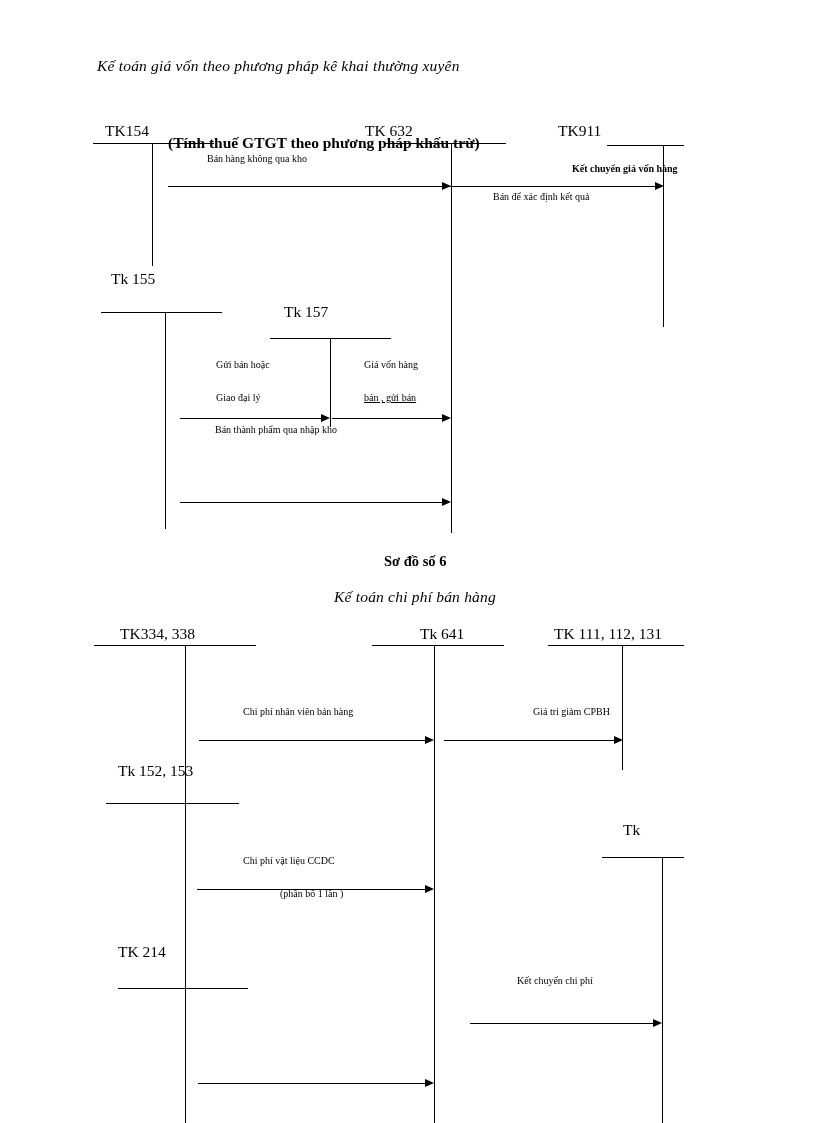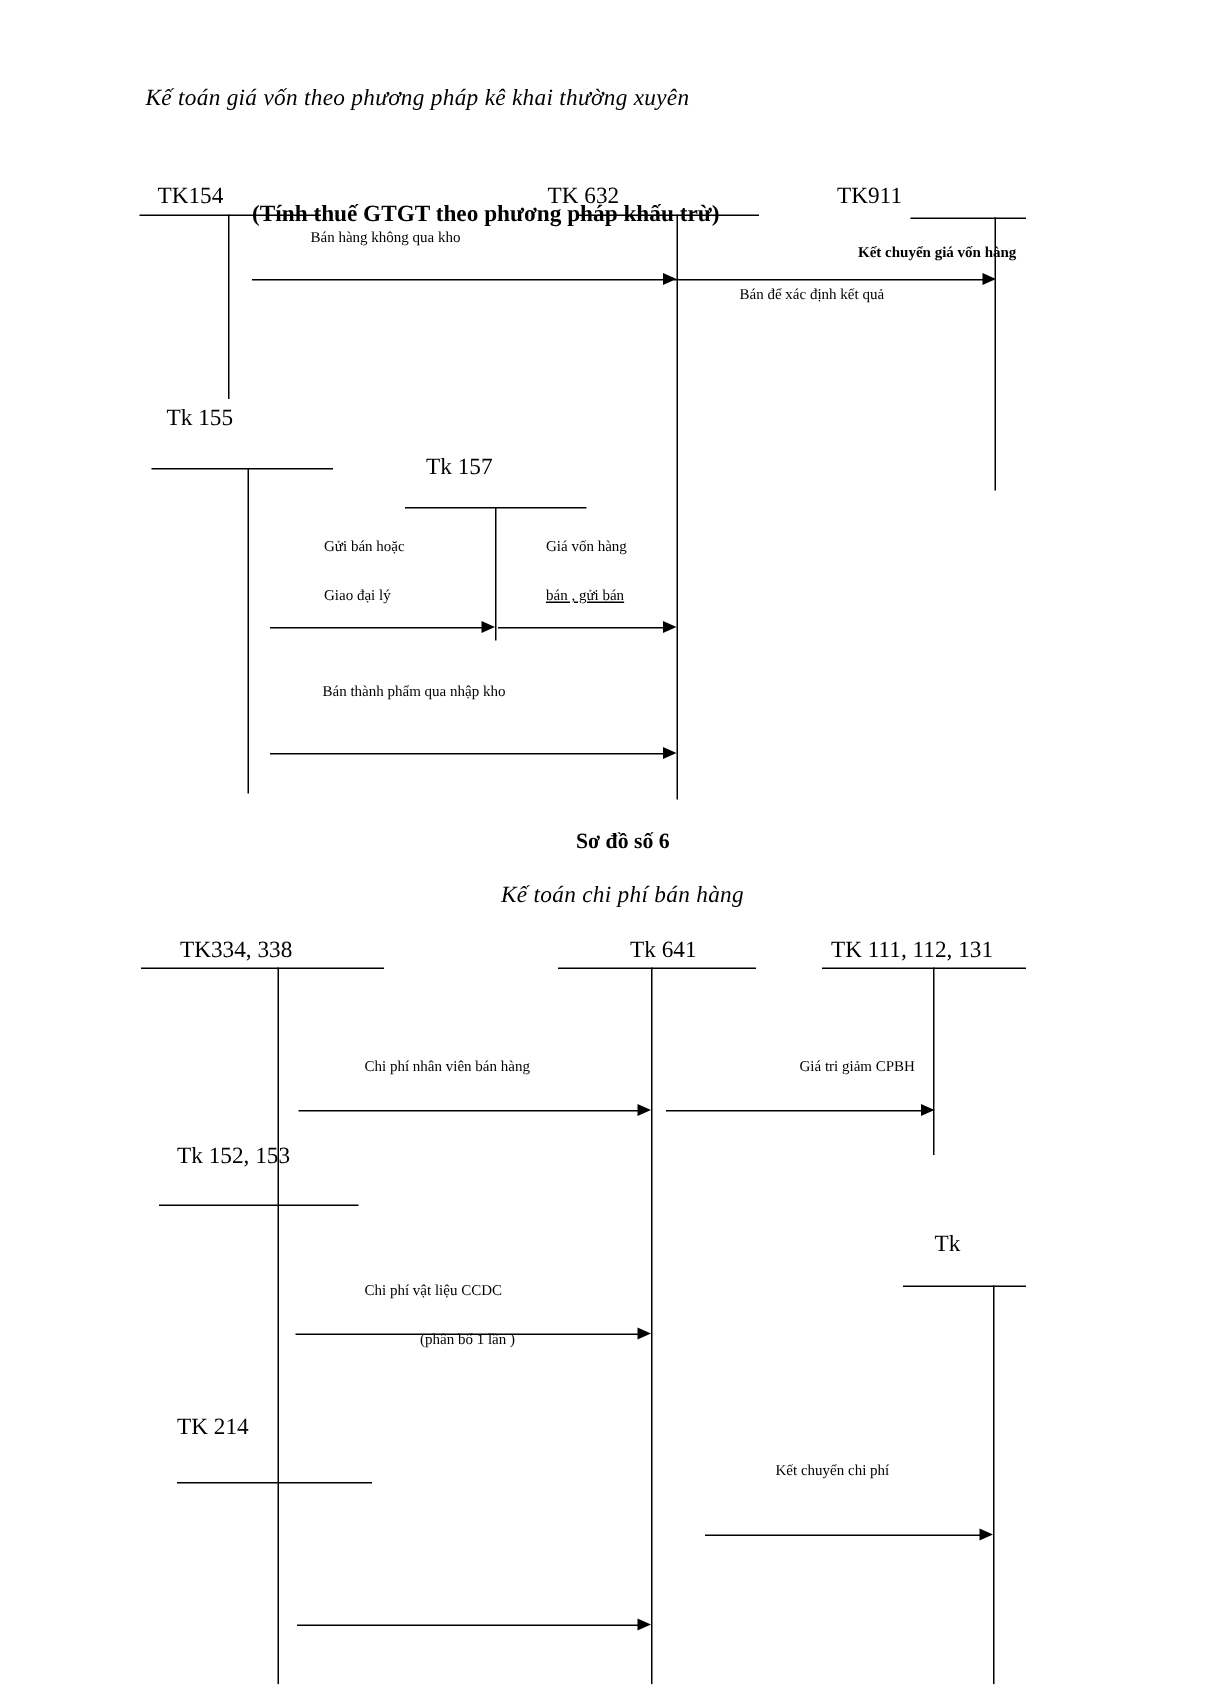--- a/index.html
+++ b/index.html
@@ -135,21 +135,21 @@
       <div class="arrow-head"></div>
     </div>
 
     <div class="abs flow-label" style="left:337px; top:359px;font-family:Liberation Serif, serif;">Giá  vốn hàng</div>
     <div class="abs flow-label" style="left:337px; top:392px;text-decoration:underline;">bán , gửi bán</div>
     <div class="abs arrow" style="left:332px; top:418px; width:119px;">
       <div class="arrow-line"></div>
       <div class="arrow-head"></div>
     </div>
 
-    <div class="abs flow-label" style="left:188px; top:456px;text-align:center;">Bán thành phẩm qua nhập kho</div>
+    <div class="abs flow-label" style="left:188px; top:424px;text-align:center;">Bán thành phẩm qua nhập kho</div>
     <div class="abs arrow" style="left:180px; top:502px; width:271px;">
       <div class="arrow-line"></div>
       <div class="arrow-head"></div>
     </div>
 
   </div>
 
   <div>
 
     <div class="abs section-title" style="left:384px; top:553px;">Sơ đồ số 6</div>

